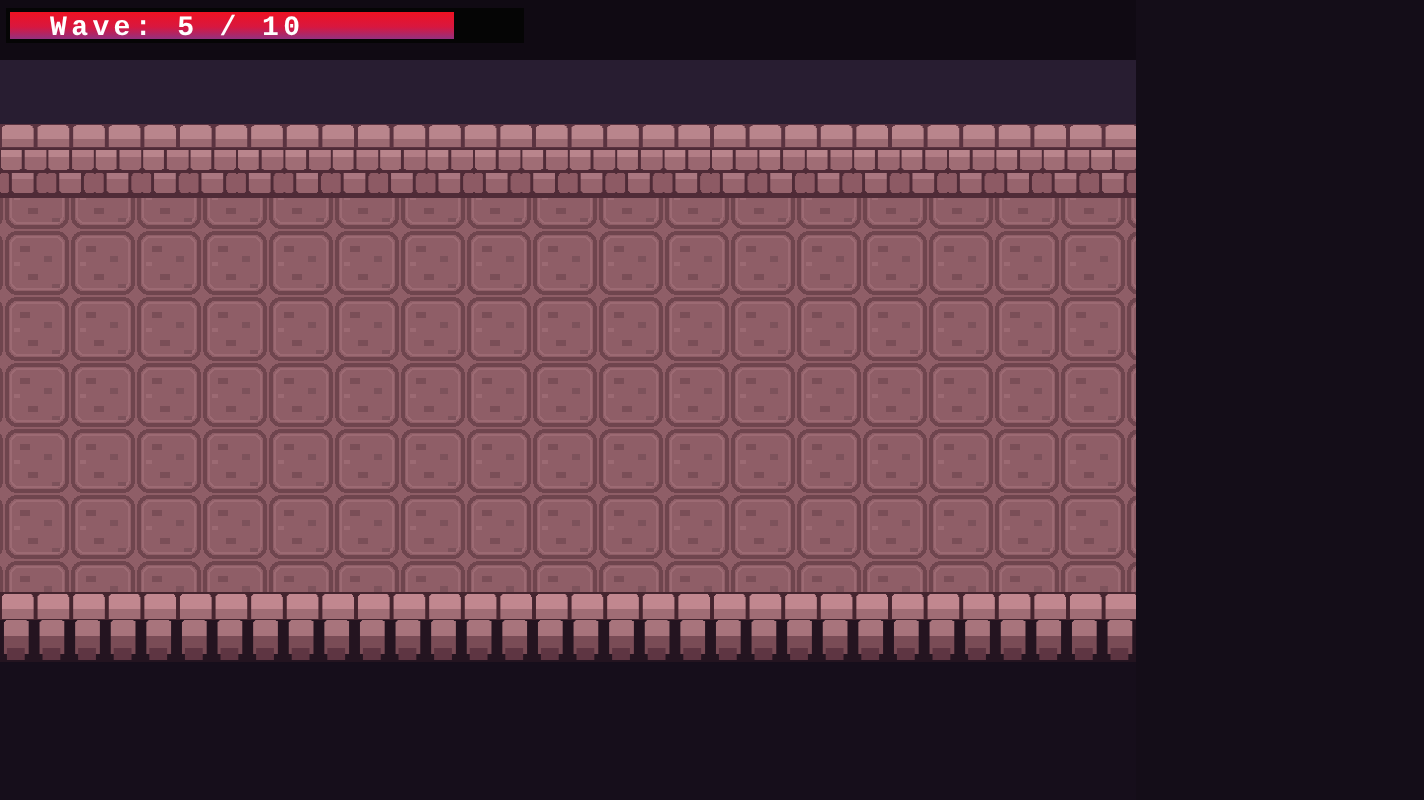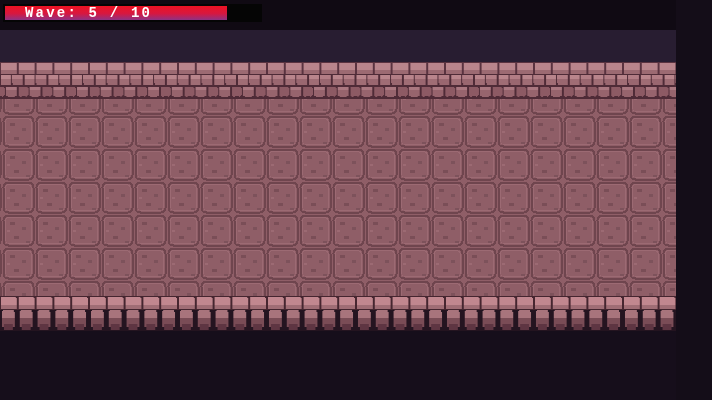--- a/index.html
+++ b/index.html
@@ -1,16 +1,16 @@
 <!DOCTYPE html>
 <html><head>
 <meta charset="utf-8">
 <style>
   html,body{margin:0;padding:0;background:#140d18;}
-  #stage{position:relative;width:676px;height:400px;overflow:hidden;font-family:"Liberation Sans",sans-serif;}
+  #stage{position:relative;width:568px;height:400px;overflow:hidden;font-family:"Liberation Sans",sans-serif;}
   svg{display:block;}
 </style>
 </head>
 <body>
 <div id="stage">
 <svg width="712" height="400" viewBox="0 0 712 400" shape-rendering="crispEdges">
 <defs>
   <linearGradient id="hudgrad" x1="0" y1="0" x2="0" y2="1">
     <stop offset="0" stop-color="#ee1222"></stop>
     <stop offset="0.55" stop-color="#d8173f"></stop>

